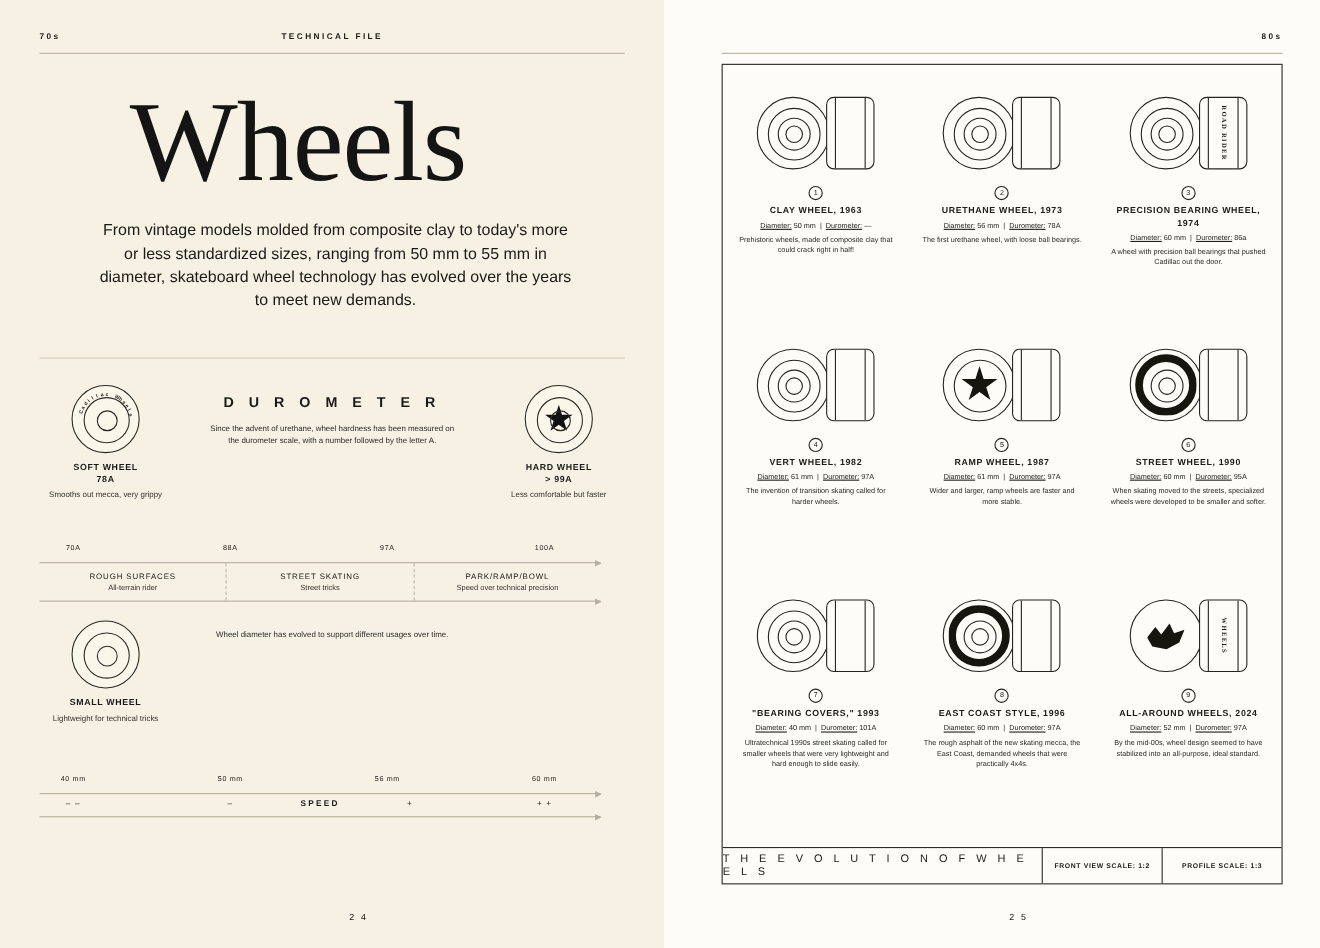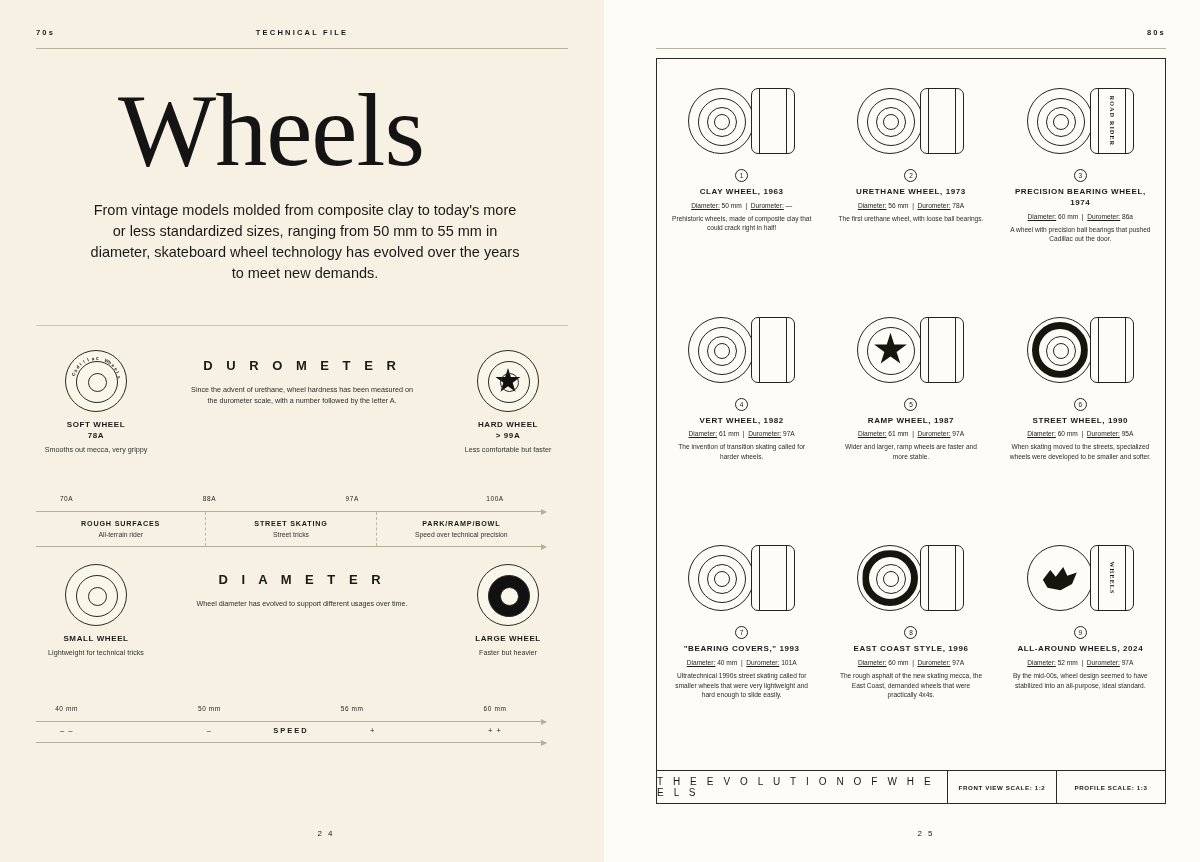--- a/index.html
+++ b/index.html
@@ -223,21 +223,21 @@
   .band {
     flex: 1;
     text-align: center;
     border-right: 1px dashed #bdb6a4;
     padding-top: 7px;
     box-sizing: border-box;
   }
   .band:last-child { border-right: 0; }
   .band .bt {
     font-size: 7.2px;
-    font-weight: bold;
+    font-weight: normal;
     letter-spacing: 0.8px;
     display: block;
   }
   .band .bd {
     font-size: 6.8px;
     display: block;
     margin-top: 3px;
     color: #33322d;
   }
   .spd-row {
@@ -468,34 +468,28 @@
         </div>
         <div class="band">
           <span class="bt">PARK/RAMP/BOWL</span>
           <span class="bd">Speed over technical precision</span>
         </div>
       </div>
       <div class="axis"></div>
     </div>
 
     <div class="section sec-diameter">
-      <div class="sec-head">D I A M E T E R</div>
       <div class="sec-sub">Wheel diameter has evolved to support different usages over time.</div>
 
       <div class="side-label" style="left:0px; top:-8px;">
         <div class="wheel-front"></div>
         <span class="nm">SMALL WHEEL</span>
         <span class="dsc">Lightweight for technical tricks</span>
       </div>
 
-      <div class="side-label" style="right:0px; top:-8px;">
-        <div class="wheel-front dark"></div>
-        <span class="nm">LARGE WHEEL</span>
-        <span class="dsc">Faster but heavier</span>
-      </div>
     </div>
 
     <div class="scale" style="top:705px;">
       <div class="ticks">
         <span style="left:6%;">40 mm</span>
         <span style="left:34%;">50 mm</span>
         <span style="left:62%;">56 mm</span>
         <span style="left:90%;">60 mm</span>
       </div>
       <div class="axis"></div>

